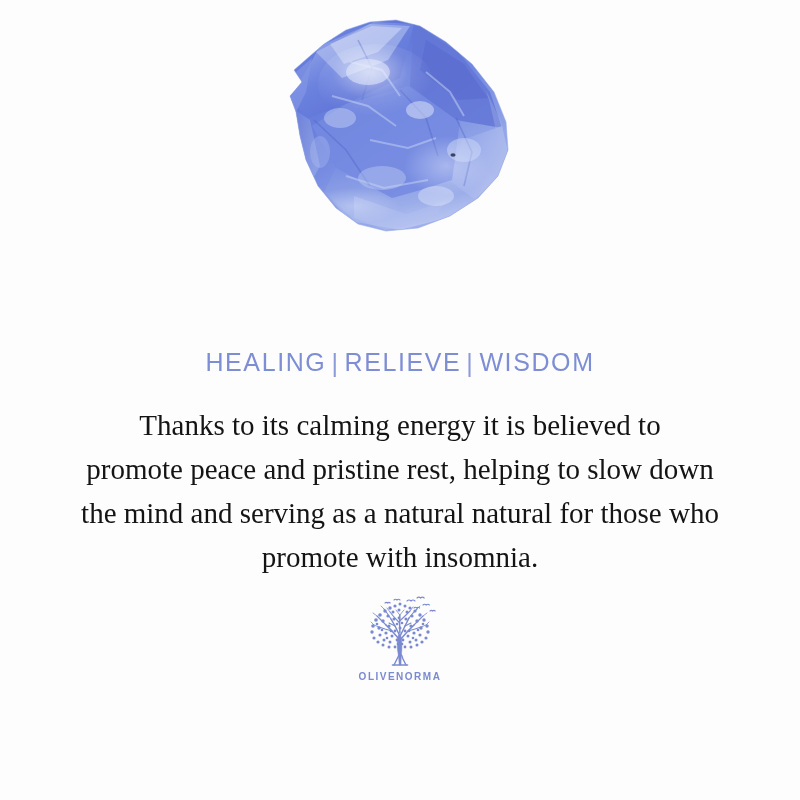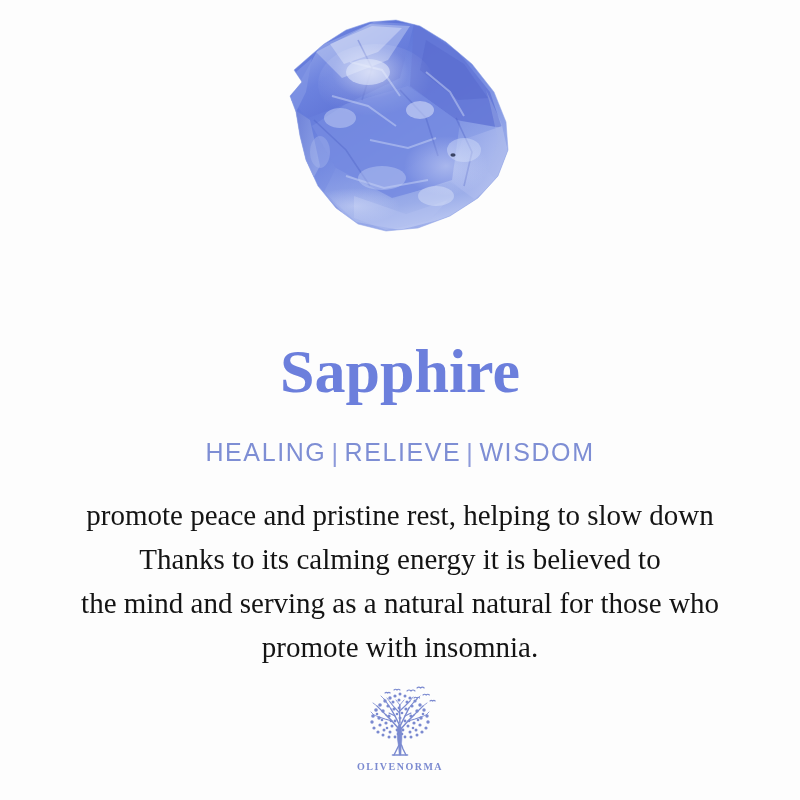--- a/index.html
+++ b/index.html
@@ -89,21 +89,21 @@
     margin-top: 16px;
     display: flex;
     flex-direction: column;
     align-items: center;
   }
   .logo-mark {
     display: block;
   }
   .logo-word {
     margin-top: 2px;
-    font-family: Liberation Serif, serif;
+    font-family: Liberation Sans, sans-serif;
     font-size: 10px;
     font-weight: 700;
     letter-spacing: 1.5px;
     color: #7b8ad0;
     text-align: left;
   }
 </style>
 </head>
 <body>
 
@@ -213,29 +213,28 @@
       <path d="M 46,112
                L 40,96  L 52,82  L 44,70  L 60,56  L 74,44
                L 96,30  L 120,22 L 146,20 L 170,26
                L 196,42 L 222,64 L 244,92 L 256,122
                L 258,150 L 248,176 L 228,198 L 200,216
                L 168,228 L 136,231 L 108,224 L 86,208
                L 68,186 L 56,160 L 50,136 Z" fill="none" stroke="#93a5e6" stroke-width="1" opacity="0.55"></path>
     </svg>
   </div>
 
-  <h1 class="title">Sapphire</h1>
 
   <div class="subtitle">
     <span>HEALING</span><span class="sep">|</span><span>RELIEVE</span><span class="sep">|</span><span>WISDOM</span>
   </div>
 
   <div class="body-copy">
+    <span class="line">Thanks to its calming energy it is believed to</span>
     <span class="line">promote peace and pristine rest, helping to slow down</span>
-    <span class="line">Thanks to its calming energy it is believed to</span>
     <span class="line">the mind and serving as a natural natural for those who</span>
     <span class="line">promote with insomnia.</span>
   </div>
 
   <div class="logo">
     <svg class="logo-mark" width="78" height="74" viewBox="0 0 78 74">
       <g fill="#7b8ad0" stroke="#7b8ad0">
 
         <path d="M 38.2,70 L 37.6,62 L 36.4,54 L 36.2,46 L 37.4,40 L 39.6,40
                  L 40.8,46 L 40.9,54 L 40.2,62 L 40.0,70 Z" stroke-width="0.5"></path>

